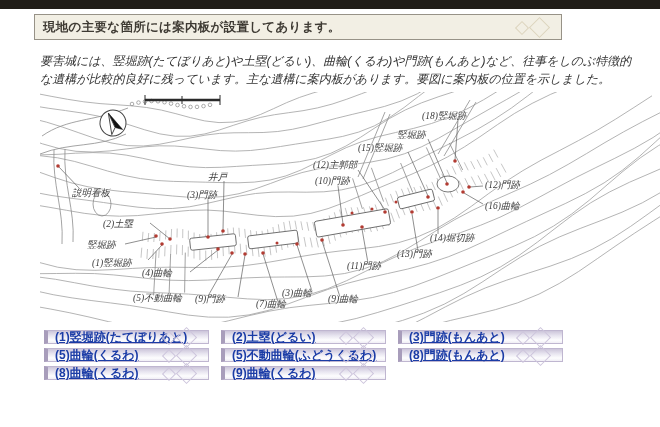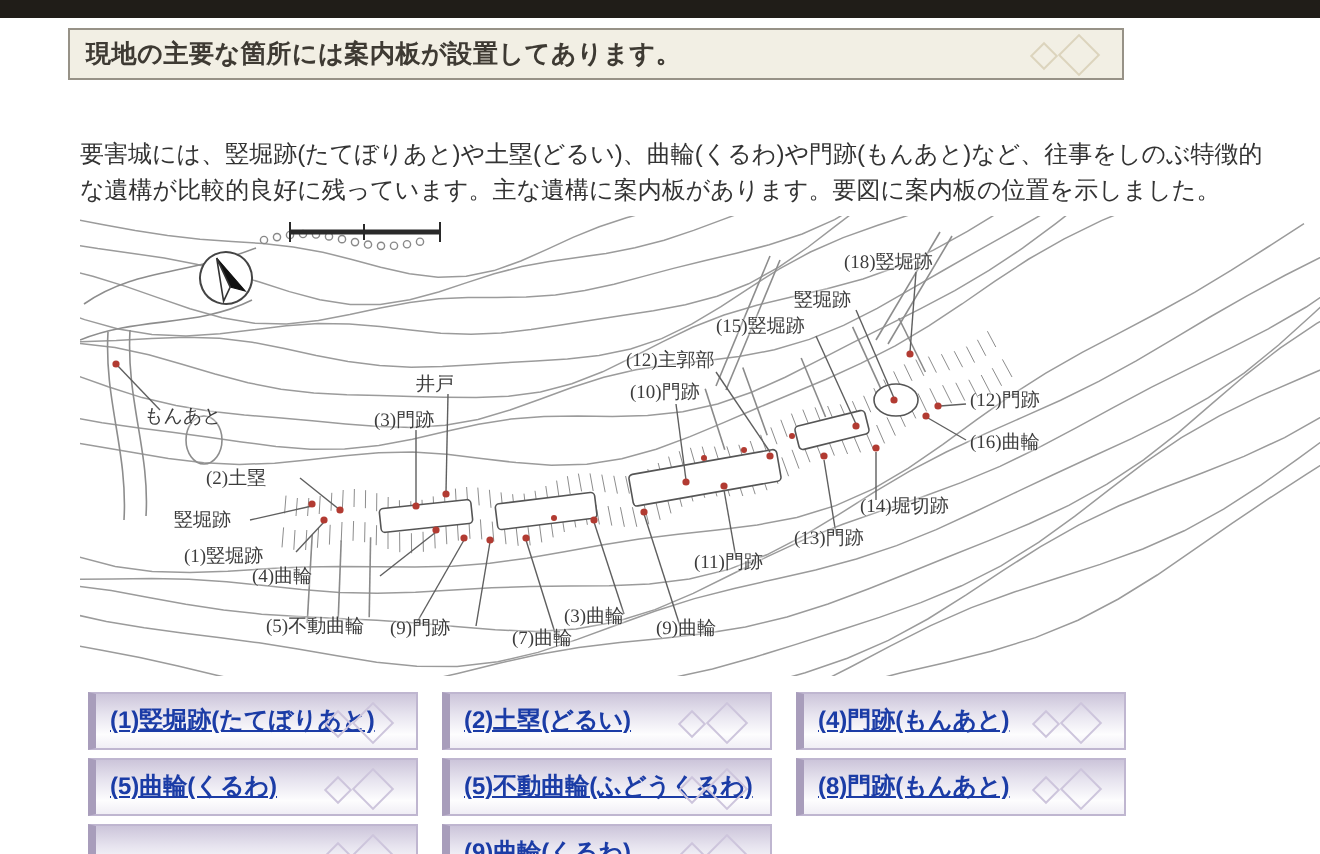--- a/index.html
+++ b/index.html
@@ -19,37 +19,38 @@
     font-size:12.5px;font-weight:bold;color:#3e3a33;padding-left:8px;letter-spacing:.3px;
   }
   .dia{position:absolute;right:12px;top:50%;width:34px;height:18px;transform:translateY(-50%);}
   .dia i{position:absolute;display:block;border-style:solid;border-width:1px;background:transparent;}
   .dia .d-small{left:2px;top:5px;width:8px;height:8px;transform:rotate(45deg);}
   .dia .d-big{right:2px;top:2px;width:13px;height:13px;transform:rotate(45deg);}
   .dia-beige i{border-color:#dcd4bd;}
   .dia-purple i{border-color:#cdc5dc;}
   
   .intro{
-    margin:28px 0 0 40px;width:596px;font-size:12px;line-height:18px;color:#333;
+    margin:12px 0 0 40px;width:596px;font-size:12px;line-height:18px;color:#333;font-style:italic;
   }
   
   .map-wrap{position:relative;margin:4px 0 0 40px;width:620px;height:230px;}
   .map-wrap svg{position:absolute;left:0;top:0;}
   .mlabel{
     position:absolute;font-family:"Liberation Serif","DejaVu Serif",serif;
     font-size:9.5px;color:#3c3c3c;white-space:nowrap;line-height:10px;
     text-shadow:0 0 2px #fff,0 0 2px #fff;
+    font-style:italic;
   }
   
   .link-grid{
     margin:8px 0 0 44px;display:grid;grid-template-columns:repeat(3,165px);
     gap:4px 12px;
   }
   .lbtn{
-    position:relative;height:29px;box-sizing:border-box;display:flex;align-items:center;
+    position:relative;height:14px;box-sizing:border-box;display:flex;align-items:center;
     border:1px solid #bfb6d0;border-left:4px solid #a89dbb;
     background:linear-gradient(180deg,#ccc5da 0%,#e7e4ef 38%,#fdfdfe 75%,#f0eef5 100%);
     text-decoration:none;padding-left:7px;
   }
   .lbtn .llabel{
     font-size:12px;font-weight:bold;color:#1b3ca6;text-decoration:underline;white-space:nowrap;
   }
 </style>
 </head>
 <body>
@@ -317,27 +318,27 @@
         <circle cx="423" cy="100" r="1.8"></circle>
       <circle cx="429" cy="95" r="1.8"></circle>
         <circle cx="415" cy="69" r="1.8"></circle>
       <circle cx="312" cy="121" r="1.5"></circle>
         <circle cx="332" cy="117" r="1.5"></circle>
       <circle cx="356" cy="110" r="1.5"></circle>
         <circle cx="237" cy="151" r="1.5"></circle>
     </g>
   </svg>
 
-  <span class="mlabel" style="left:32px;top:96px">もんあと</span>
+  <span class="mlabel" style="left:32px;top:96px">説明看板</span>
   <span class="mlabel" style="left:47px;top:148px">竪堀跡</span>
   <span class="mlabel" style="left:52px;top:166px">(1)竪堀跡</span>
   <span class="mlabel" style="left:63px;top:127px">(2)土塁</span>
   <span class="mlabel" style="left:147px;top:98px">(3)門跡</span>
   <span class="mlabel" style="left:168px;top:80px">井戸</span>
-  <span class="mlabel" style="left:86px;top:176px">(4)曲輪</span>
+  <span class="mlabel" style="left:102px;top:176px">(4)曲輪</span>
   <span class="mlabel" style="left:93px;top:201px">(5)不動曲輪</span>
   <span class="mlabel" style="left:155px;top:202px">(9)門跡</span>
   <span class="mlabel" style="left:216px;top:207px">(7)曲輪</span>
   <span class="mlabel" style="left:242px;top:196px">(3)曲輪</span>
   <span class="mlabel" style="left:288px;top:202px">(9)曲輪</span>
   <span class="mlabel" style="left:275px;top:84px">(10)門跡</span>
   <span class="mlabel" style="left:307px;top:169px">(11)門跡</span>
   <span class="mlabel" style="left:273px;top:68px">(12)主郭部</span>
   <span class="mlabel" style="left:357px;top:157px">(13)門跡</span>
   <span class="mlabel" style="left:390px;top:141px">(14)堀切跡</span>
@@ -357,21 +358,21 @@
       </span>
     </a>
   <a href="#" class="lbtn">
       <span class="llabel">(2)土塁(どるい)</span>
       <span class="dia dia-purple">
         <i class="d-small"></i>
         <i class="d-big"></i>
       </span>
     </a>
   <a href="#" class="lbtn">
-      <span class="llabel">(4)門跡(もんあと)</span>
+      <span class="llabel">(3)門跡(もんあと)</span>
       <span class="dia dia-purple">
         <i class="d-small"></i>
         <i class="d-big"></i>
       </span>
     </a>
   <a href="#" class="lbtn">
       <span class="llabel">(5)曲輪(くるわ)</span>
       <span class="dia dia-purple">
         <i class="d-small"></i>
         <i class="d-big"></i>
@@ -385,20 +386,21 @@
       </span>
     </a>
   <a href="#" class="lbtn">
       <span class="llabel">(8)門跡(もんあと)</span>
       <span class="dia dia-purple">
         <i class="d-small"></i>
         <i class="d-big"></i>
       </span>
     </a>
   <a href="#" class="lbtn">
+      <span class="llabel">(8)曲輪(くるわ)</span>
       <span class="dia dia-purple">
         <i class="d-small"></i>
         <i class="d-big"></i>
       </span>
     </a>
   <a href="#" class="lbtn">
       <span class="llabel">(9)曲輪(くるわ)</span>
       <span class="dia dia-purple">
         <i class="d-small"></i>
         <i class="d-big"></i>

